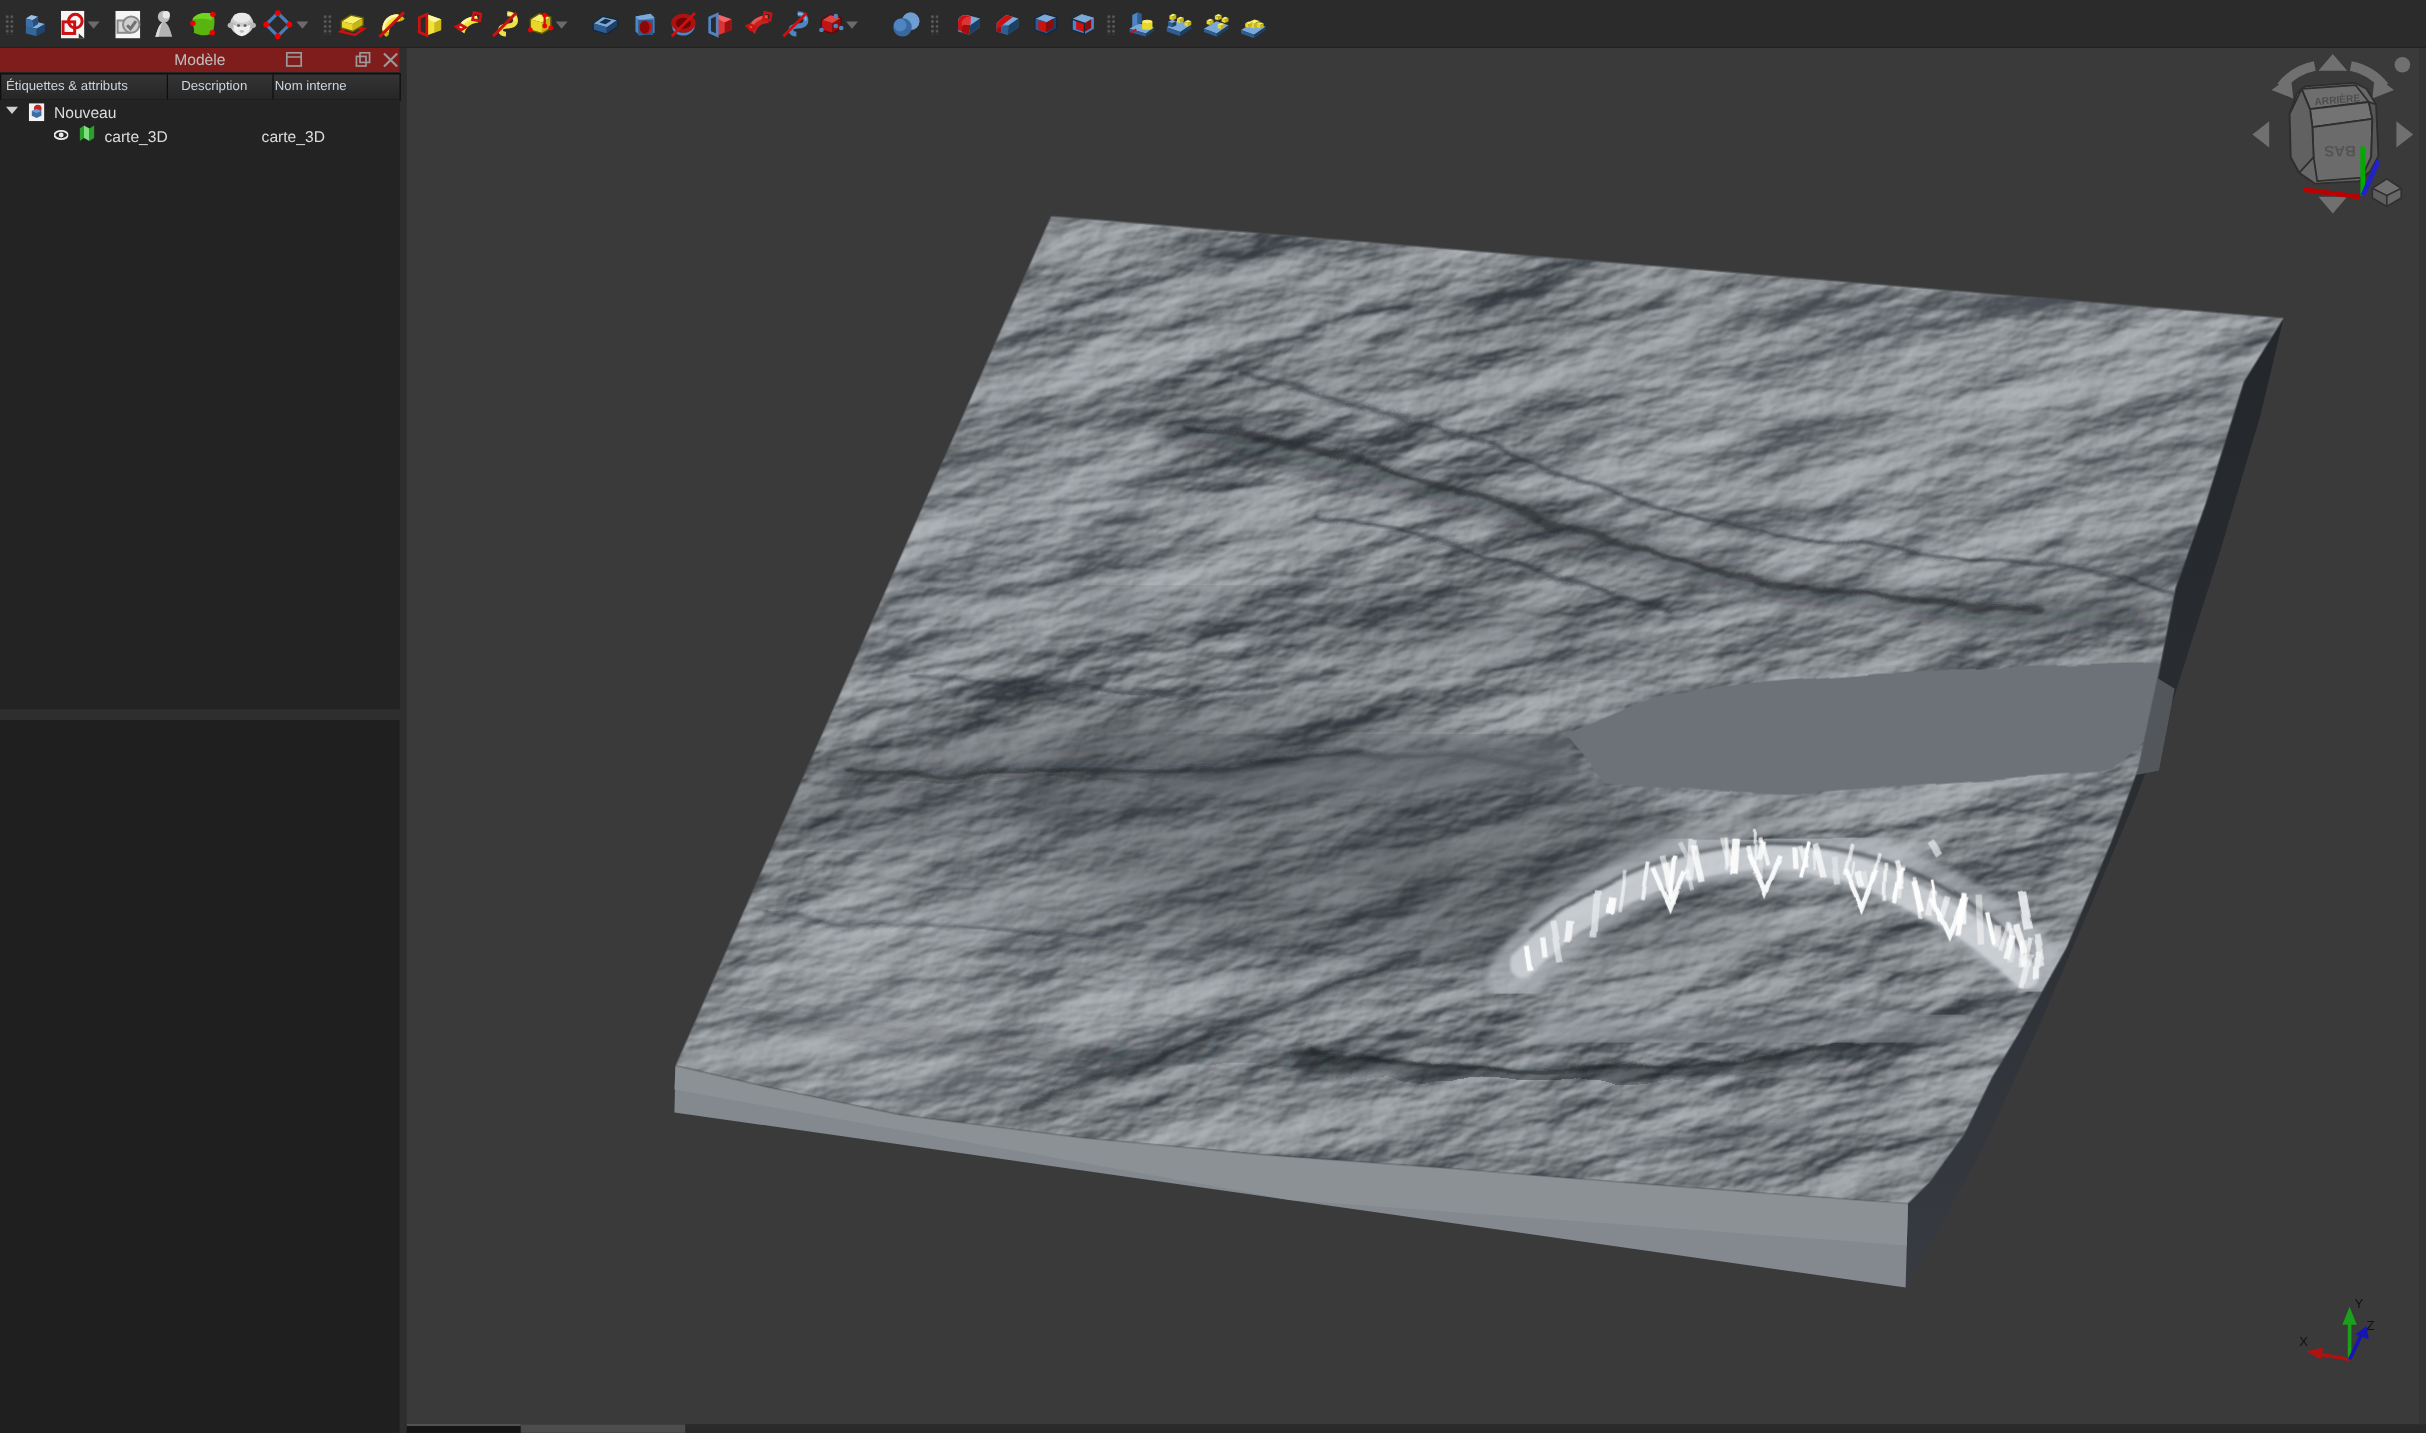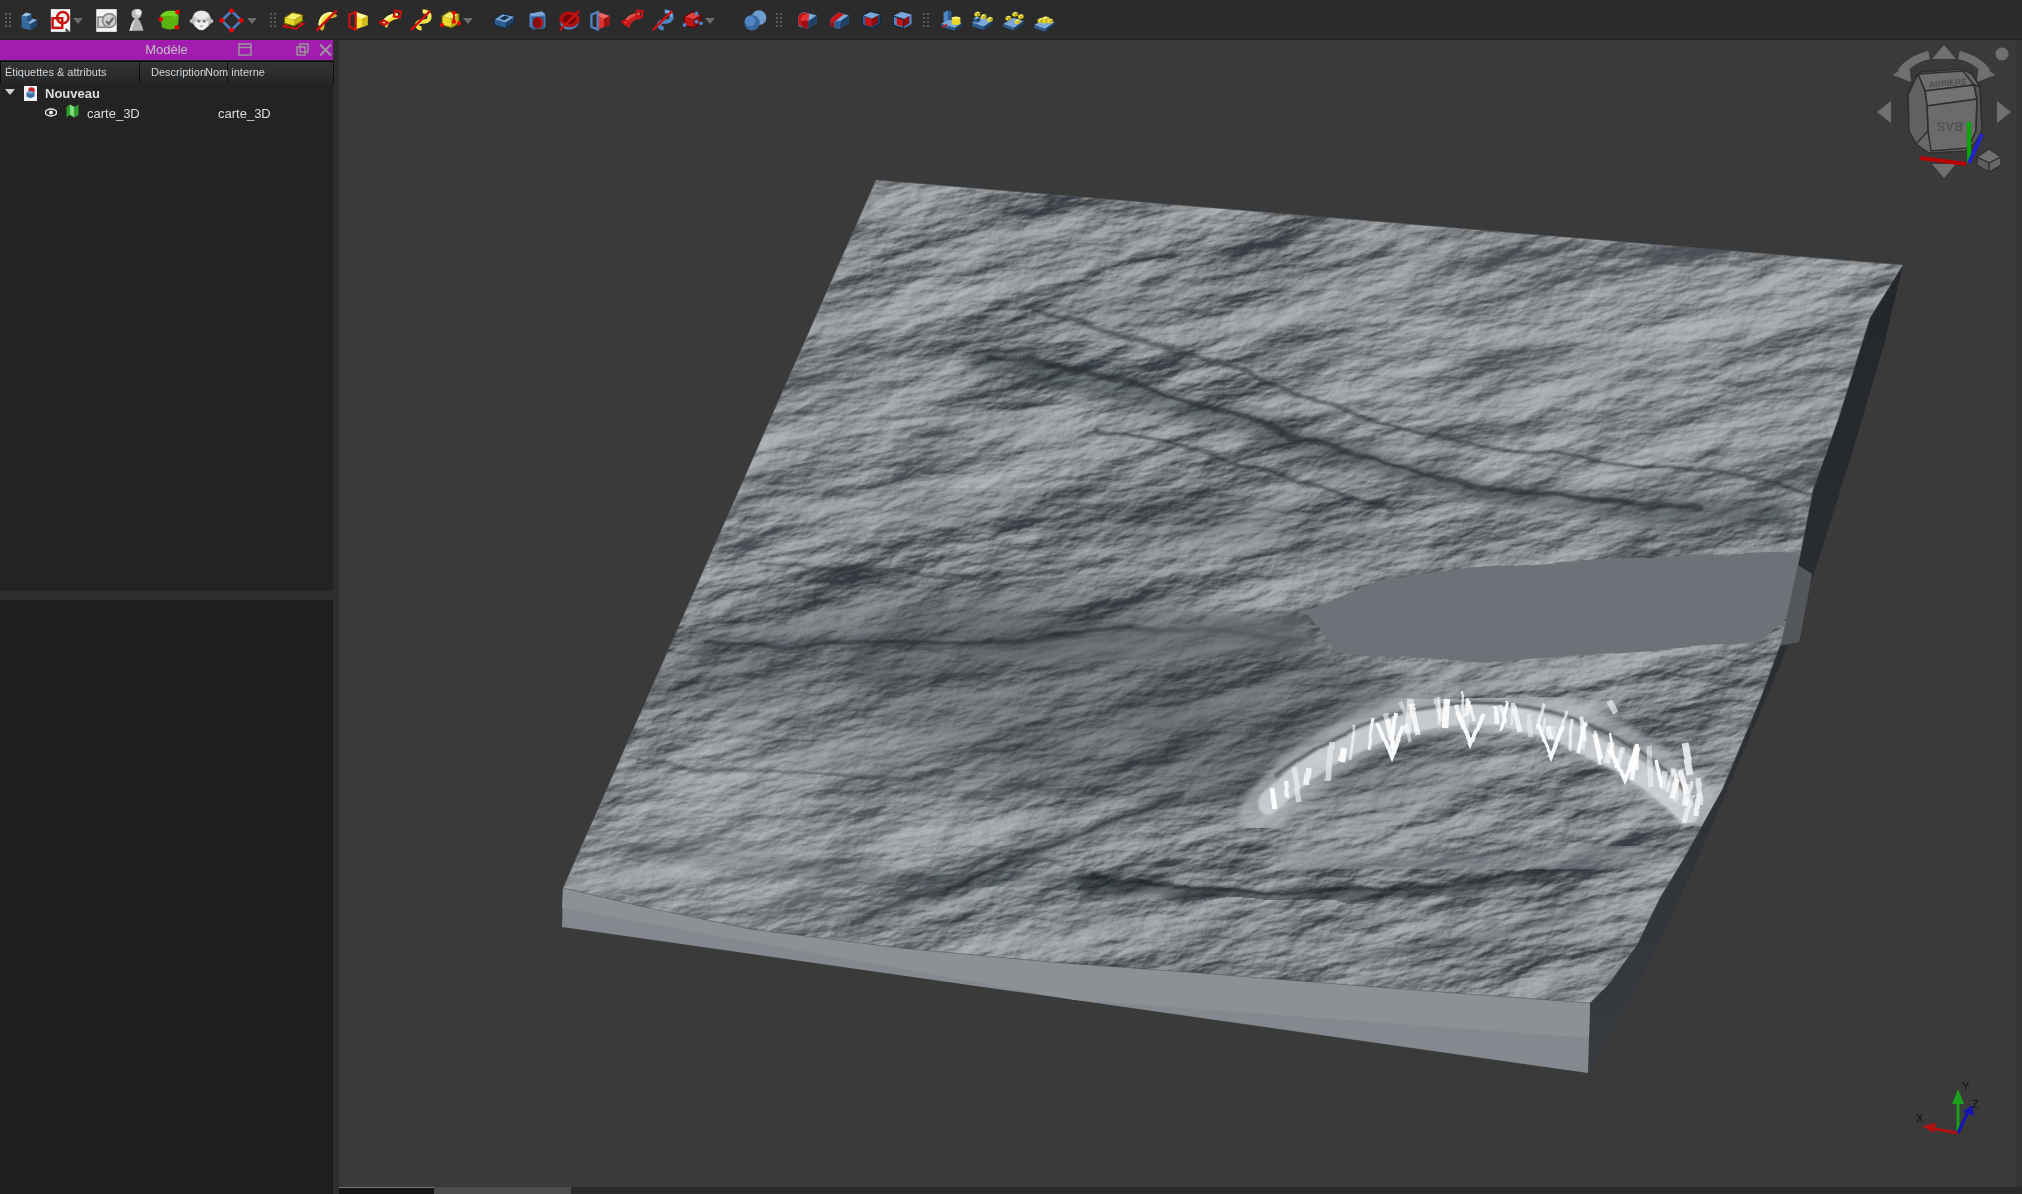--- a/index.html
+++ b/index.html
@@ -1,21 +1,21 @@
 <!DOCTYPE html>
 <html><head>
 <meta charset="utf-8">
 <style>
 html,body{margin:0;padding:0;width:2022px;height:1194px;background:#2e2e2e;font-family:"Liberation Sans",sans-serif;overflow:hidden}
 #toolbar{position:absolute;left:0;top:0;width:2022px;height:39px;background:#2b2b2b;border-bottom:1px solid #222}
 .ic{position:absolute;top:8px;width:25px;height:25px}
 .grip{position:absolute;top:12px;width:7px;height:17px;background-image:radial-gradient(circle,#5a5a5a 1px,transparent 1.3px);background-size:4px 4px}
 .darr{position:absolute;top:18px;width:0;height:0;border-left:5px solid transparent;border-right:5px solid transparent;border-top:6px solid #6b6b6b}
 #panel{position:absolute;left:0;top:40px;width:333px;height:551px;background:#232323}
-#ptitle{position:absolute;left:0;top:0;width:333px;height:20px;background:#a21caf;color:#c0c0c0;font-size:13px;text-align:center;line-height:20px}
+#ptitle{position:absolute;left:0;top:0;width:333px;height:20px;background:#7f1d1d;color:#c0c0c0;font-size:13px;text-align:center;line-height:20px}
 #phead{position:absolute;left:0;top:21px;width:332px;height:21px;background:linear-gradient(#343434,#262626);border:1px solid #0e0e0e;color:#ccd6de;font-size:11px}
 .hcol{position:absolute;top:0;height:21px;line-height:21px;padding-left:4px;border-right:1px solid #0e0e0e}
 #tree{position:absolute;left:0;top:43px;width:333px;height:508px;background:#232323;color:#dcdcdc;font-size:13px}
 #panel2{position:absolute;left:0;top:600px;width:333px;height:594px;background:#1f1f1f}
 #viewport{position:absolute;left:339px;top:40px;width:1683px;height:1147px;background:#3a3a3a}
 #tabbar{position:absolute;left:339px;top:1187px;width:1683px;height:7px;background:#2a2a2a}
 #tab1{position:absolute;left:0;top:0;width:95px;height:7px;background:#151515;border-top:1px solid #777;box-sizing:border-box}
 #tab2{position:absolute;left:95px;top:0;width:137px;height:7px;background:#4d4d4d}
 #rstrip{position:absolute;left:2016px;top:40px;width:6px;height:1147px;background:#343434}
 </style>
@@ -382,31 +382,31 @@
     <rect x="1" y="1" width="12" height="11"></rect>
         <path d="M1 4.5 L13 4.5"></path>
     <rect x="59" y="4" width="8" height="8"></rect>
         <rect x="62" y="1" width="8" height="8"></rect>
     <path d="M82 1.5 L93 12.5 M93 1.5 L82 12.5" stroke-width="1.8"></path>
    </g>
   </svg>
   <div id="phead">
     <div class="hcol" style="left:0;width:134px">Étiquettes &amp; attributs</div>
     <div class="hcol" style="left:146px;width:76px">Description</div>
-    <div class="hcol" style="left:200px;width:118px;border-right:none">Nom interne</div>
+    <div class="hcol" style="left:224px;width:118px;border-right:none">Nom interne</div>
   </div>
   <div id="tree">
     <div style="position:absolute;left:5px;top:6px;width:0;height:0;border-left:5px solid transparent;border-right:5px solid transparent;border-top:6px solid #d0d0d0"></div>
     <svg style="position:absolute;left:24px;top:3px" width="13" height="15" viewBox="0 0 13 15">
       <rect x="0" y="0" width="13" height="15" fill="#f2f2f2"></rect>
       <circle cx="7.5" cy="4.5" r="3.2" fill="#cc2222"></circle>
       <path d="M2.5 6.5 L6.5 4.8 L10.5 6.5 L10.5 10.5 L6.5 12.3 L2.5 10.5 Z" fill="#3a6ea5"></path>
       <path d="M2.5 6.5 L6.5 4.8 L10.5 6.5 L6.5 8.2 Z" fill="#6a9ed5"></path>
     </svg>
-    <div style="position:absolute;left:45px;top:3px;font-weight:bold">Nouveau</div>
+    <div style="position:absolute;left:45px;top:3px;font-weight:normal">Nouveau</div>
     <svg style="position:absolute;left:45px;top:25px" width="12" height="9" viewBox="0 0 12 9">
       <ellipse cx="6" cy="4.5" rx="5.6" ry="3.4" fill="none" stroke="#e8e8e8" stroke-width="1.5"></ellipse>
       <circle cx="6" cy="4.5" r="2" fill="#e8e8e8"></circle>
     </svg>
     <svg style="position:absolute;left:66px;top:21px" width="13" height="14" viewBox="0 0 13 14">
       <path d="M0.5 3 L4 0.5 L4 11 L0.5 13.5 Z" fill="#2f9e2f"></path>
       <path d="M4 0.5 L8.5 3 L8.5 13.5 L4 11 Z" fill="#7de07d"></path>
       <path d="M8.5 3 L12.5 0.5 L12.5 11 L8.5 13.5 Z" fill="#2f9e2f"></path>
     </svg>
     <div style="position:absolute;left:87px;top:23px">carte_3D</div>

